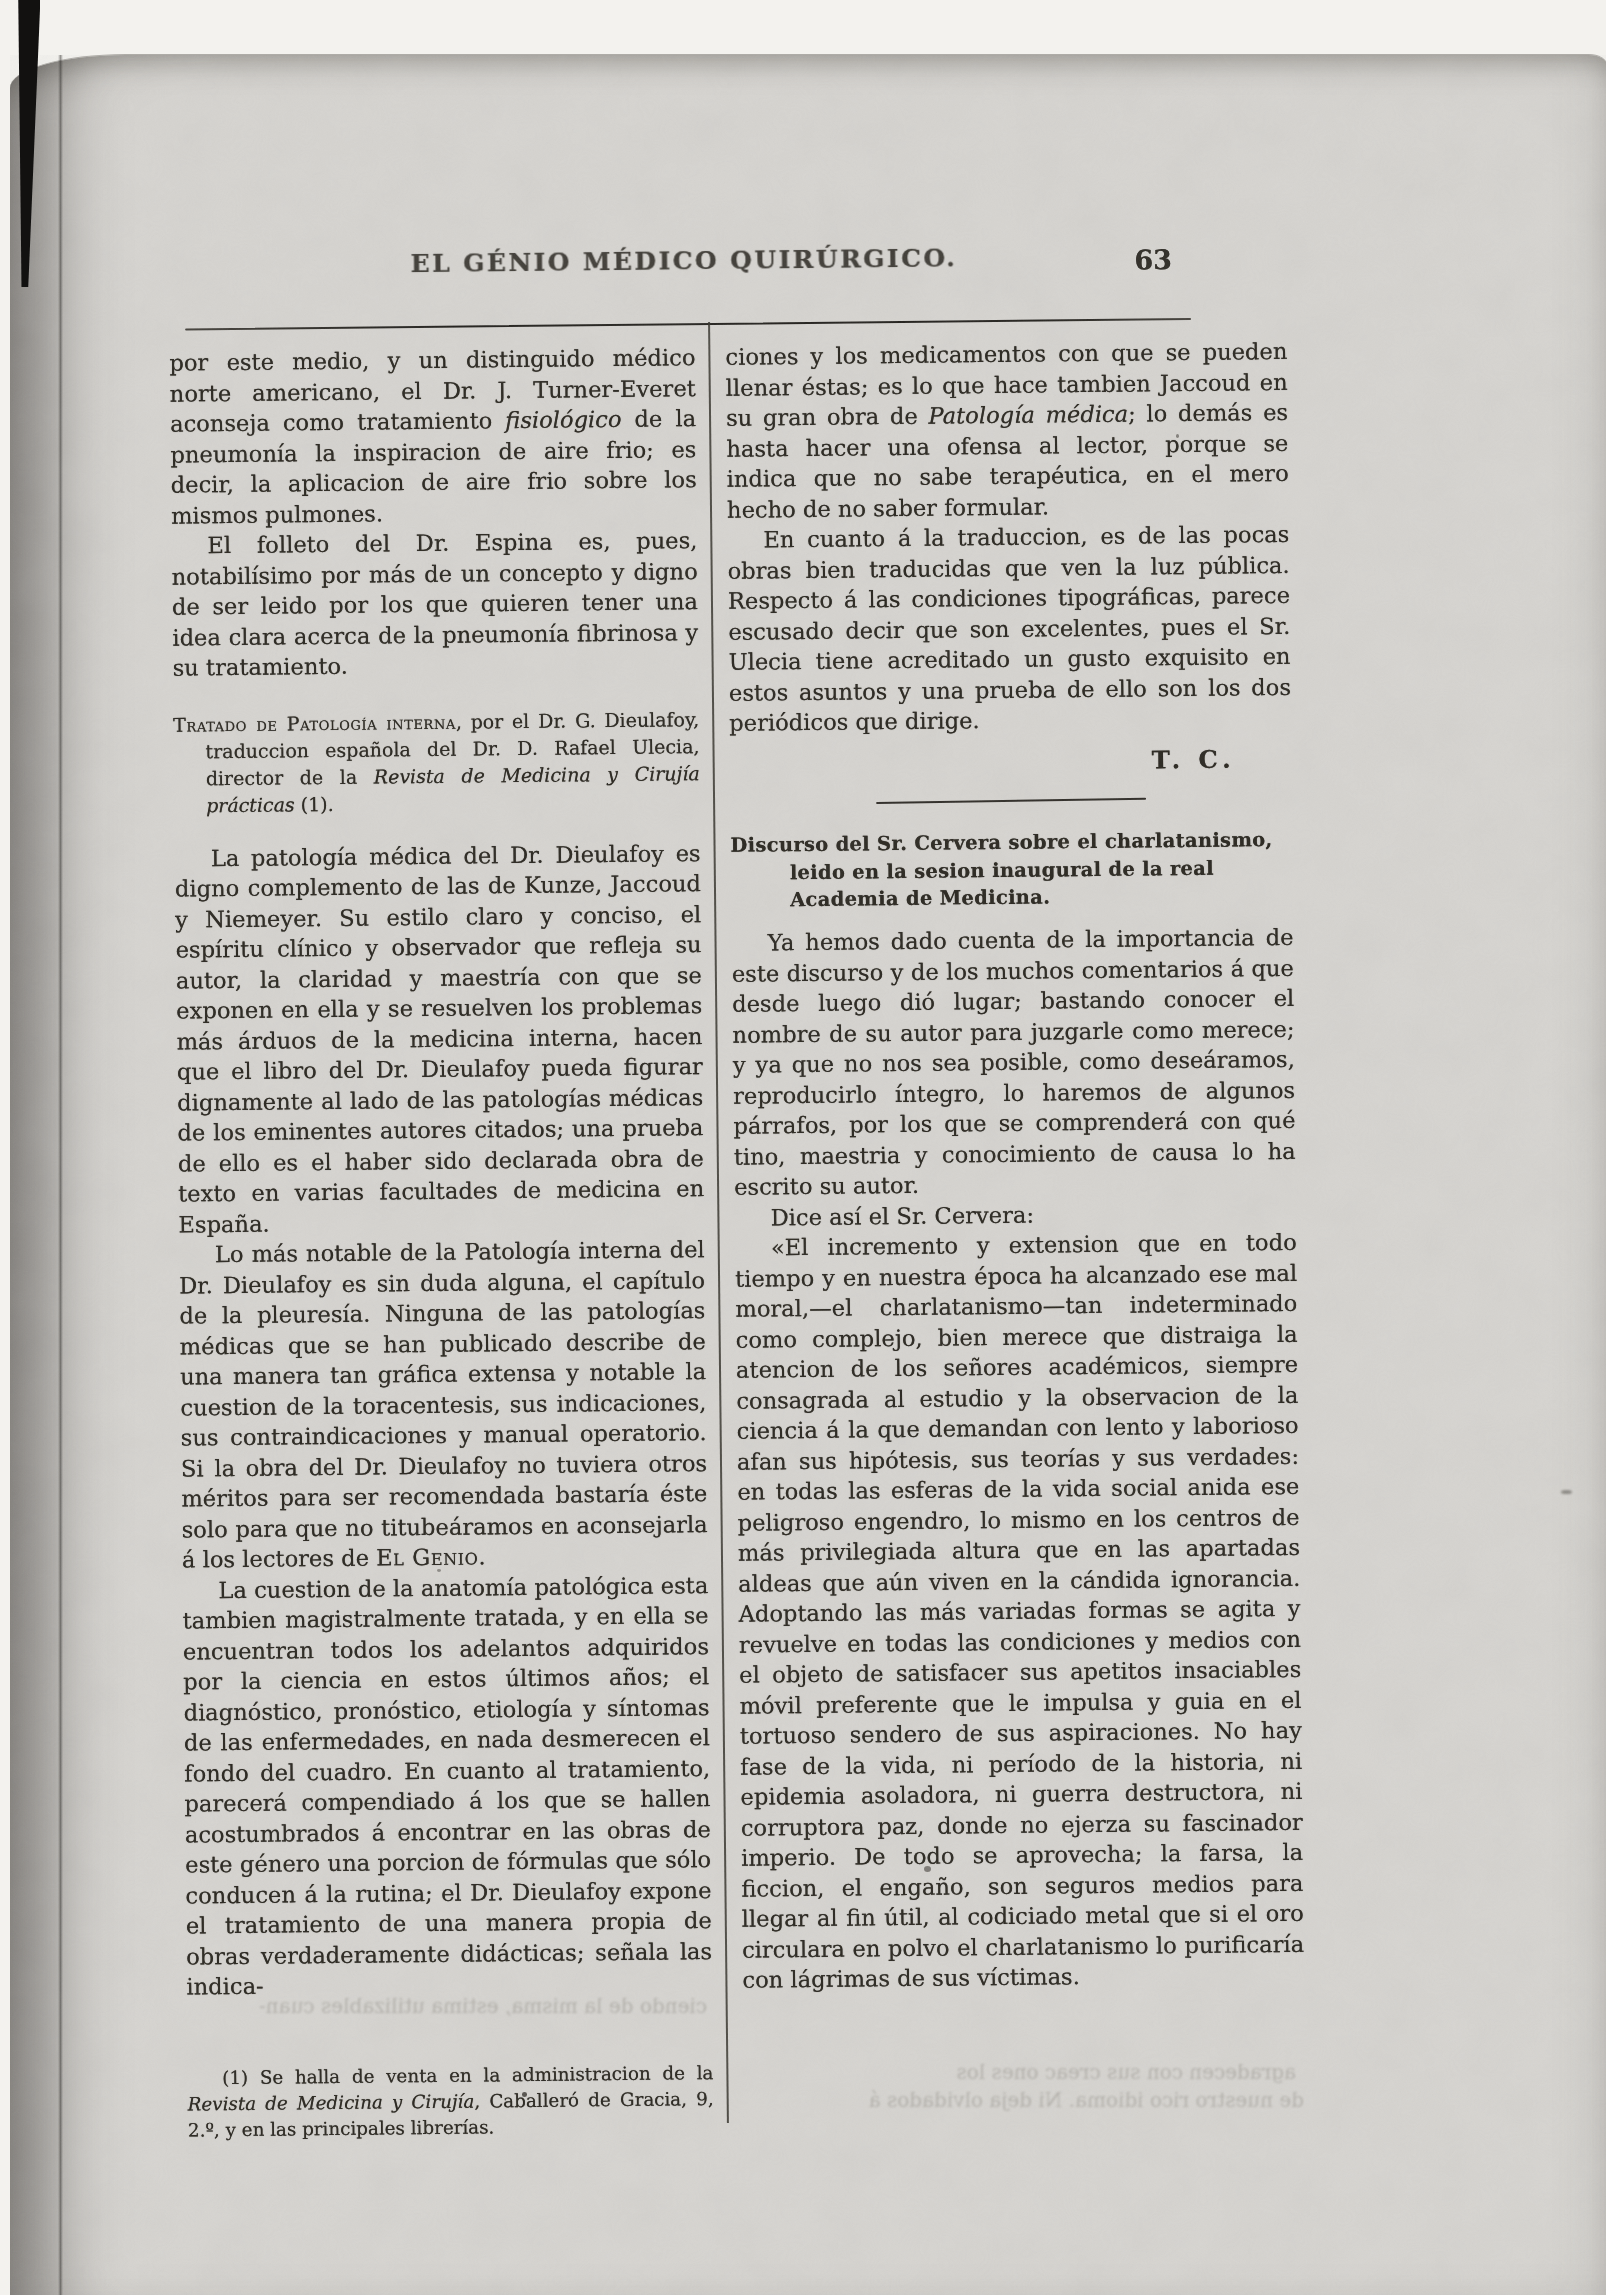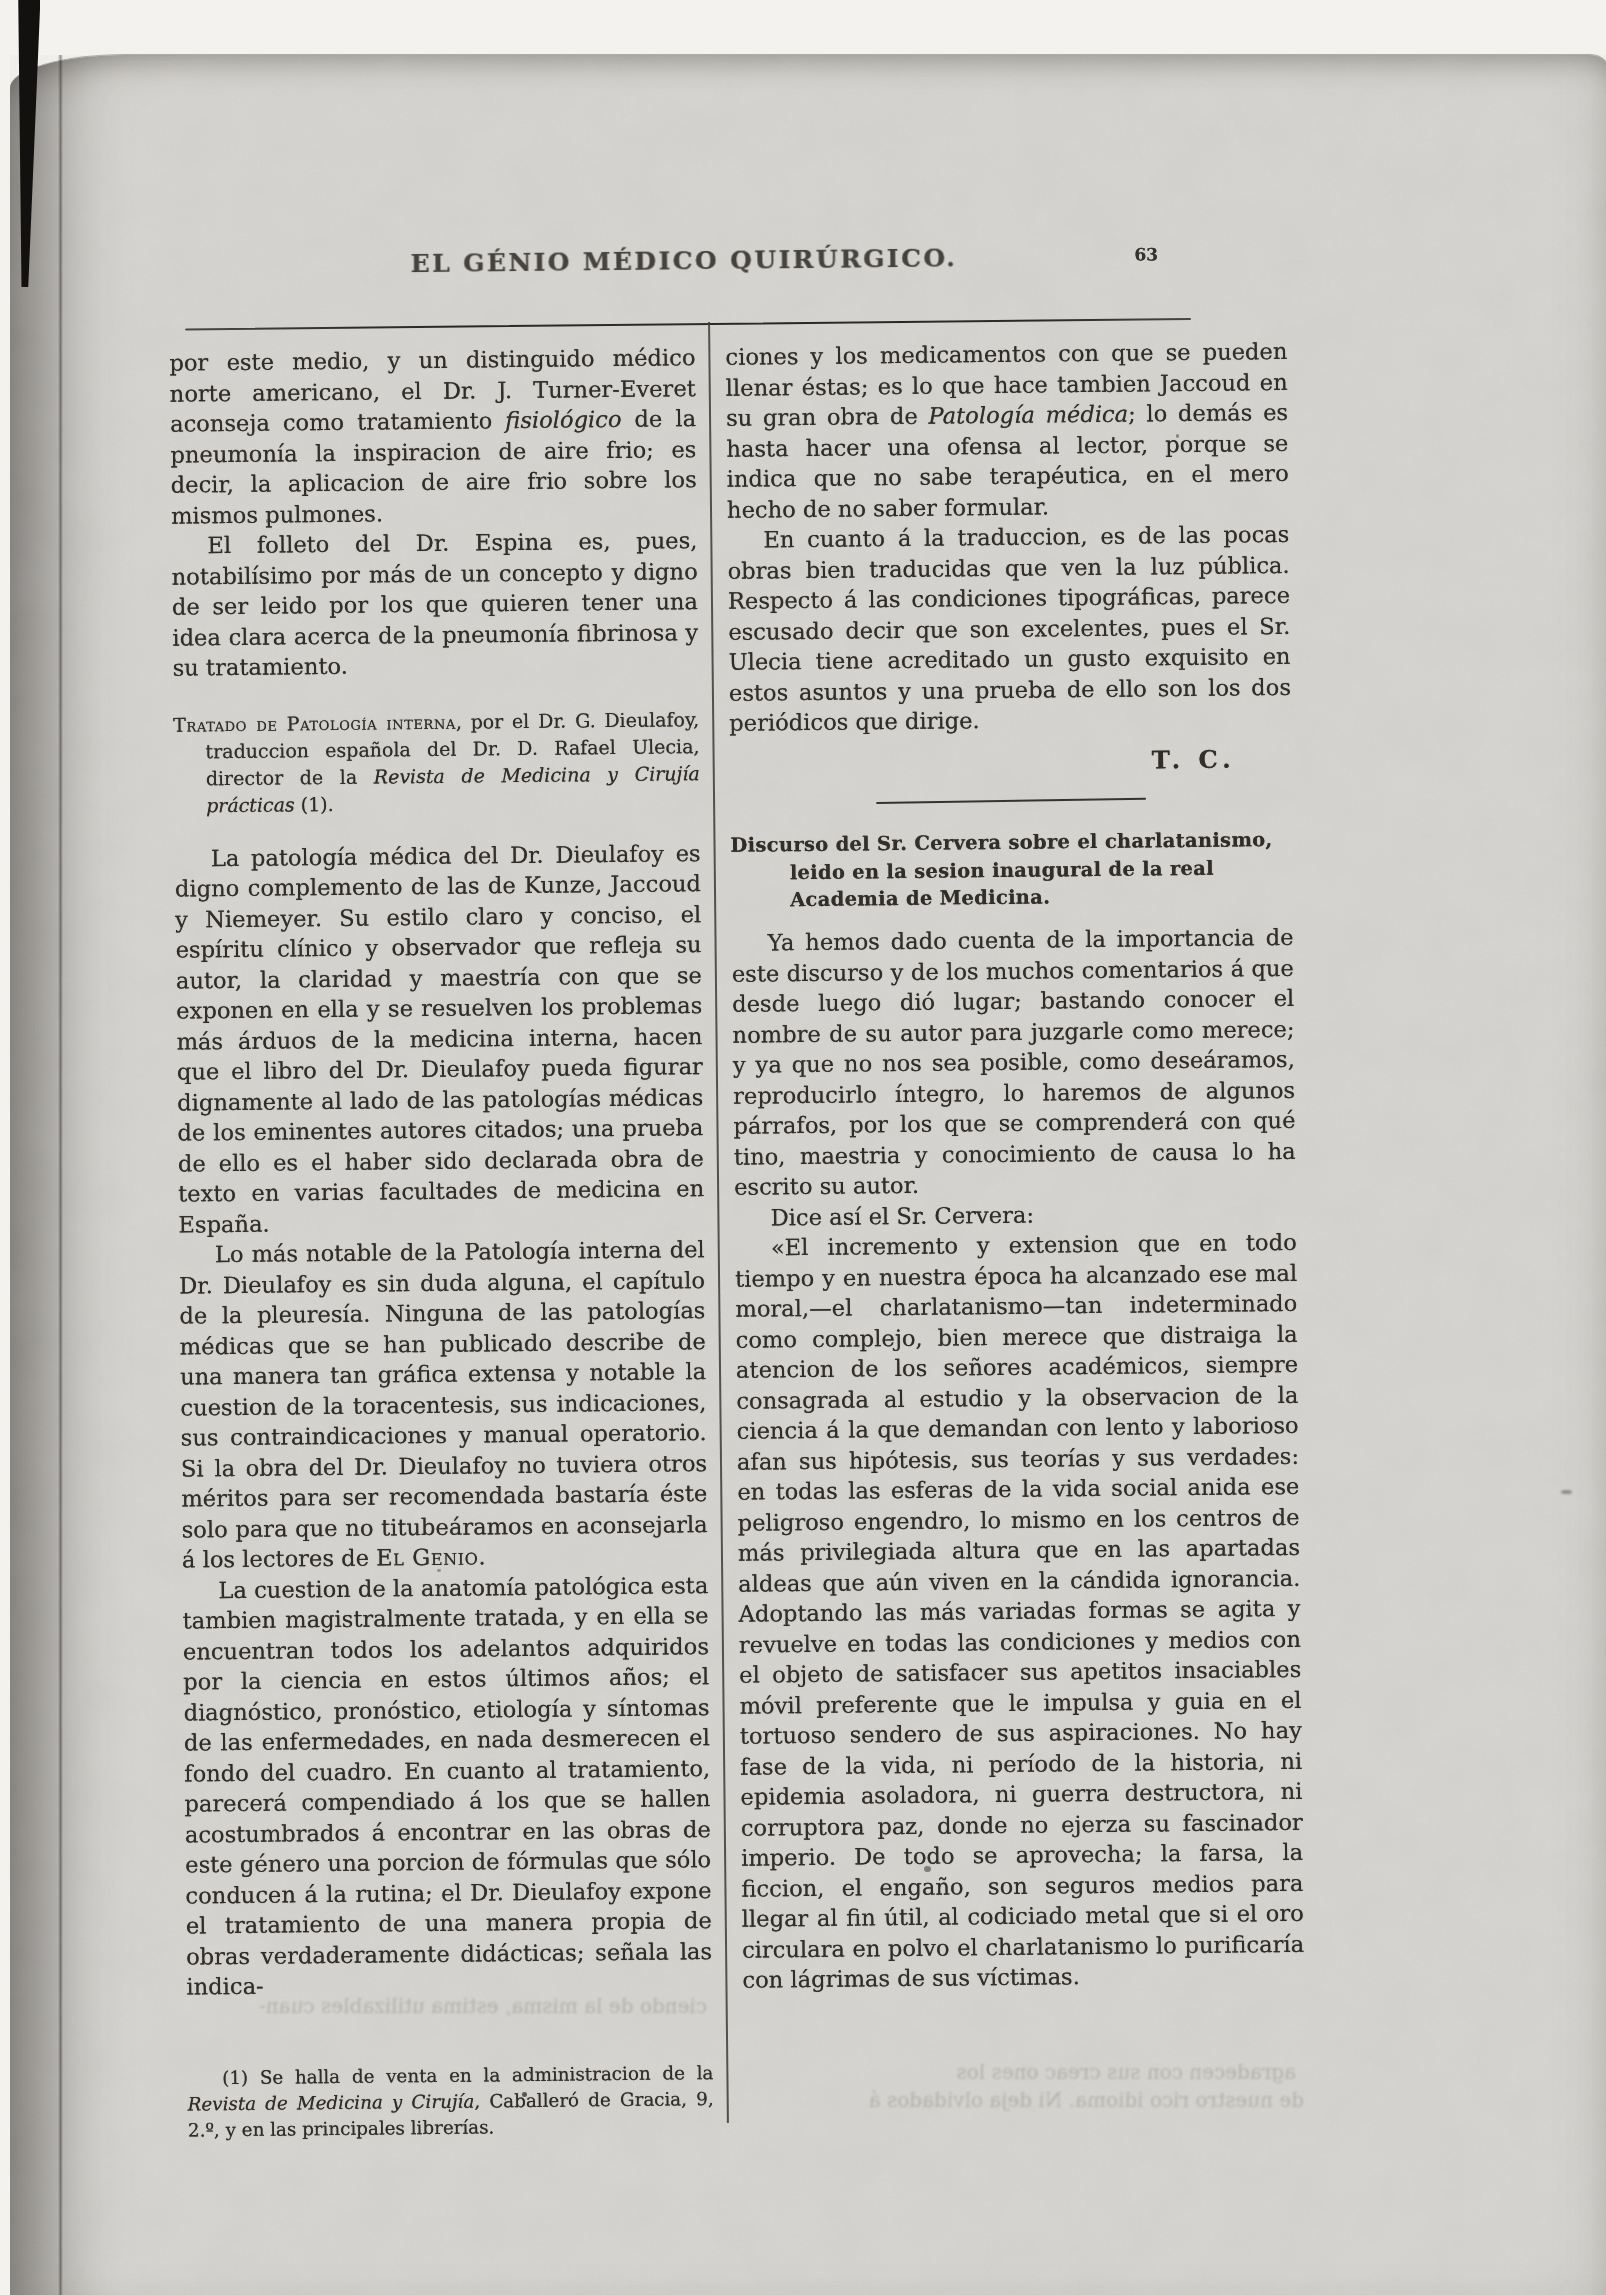--- a/index.html
+++ b/index.html
@@ -33,21 +33,21 @@
     transform:rotate(-0.6deg);
     color:#29261f;
   }
   .header-title{
     position:absolute;left:177px;top:190px;width:1013px;
     text-align:center;font-size:25px;font-weight:bold;letter-spacing:2.4px;
     color:#3f3c36;text-shadow:0 0 0.9px rgba(63,60,54,.7);
     filter:blur(0.2px);
   }
   .page-number{
-    position:absolute;left:1134px;top:193px;font-size:17px;font-weight:bold;
+    position:absolute;left:1134px;top:193px;font-size:27px;font-weight:bold;
     color:#2e2b25;text-shadow:0 0 0.6px rgba(46,43,37,.8);
   }
   .header-rule{
     position:absolute;left:184px;top:267px;width:1006px;height:2.4px;
     background:linear-gradient(90deg,#45423c,#23211d 20%,#23211d 85%,#45423c);
     border-radius:1.2px;
   }
   .col-divider{
     position:absolute;left:707px;top:266px;width:1.8px;height:1801px;
     background:#35322c;opacity:.85;

